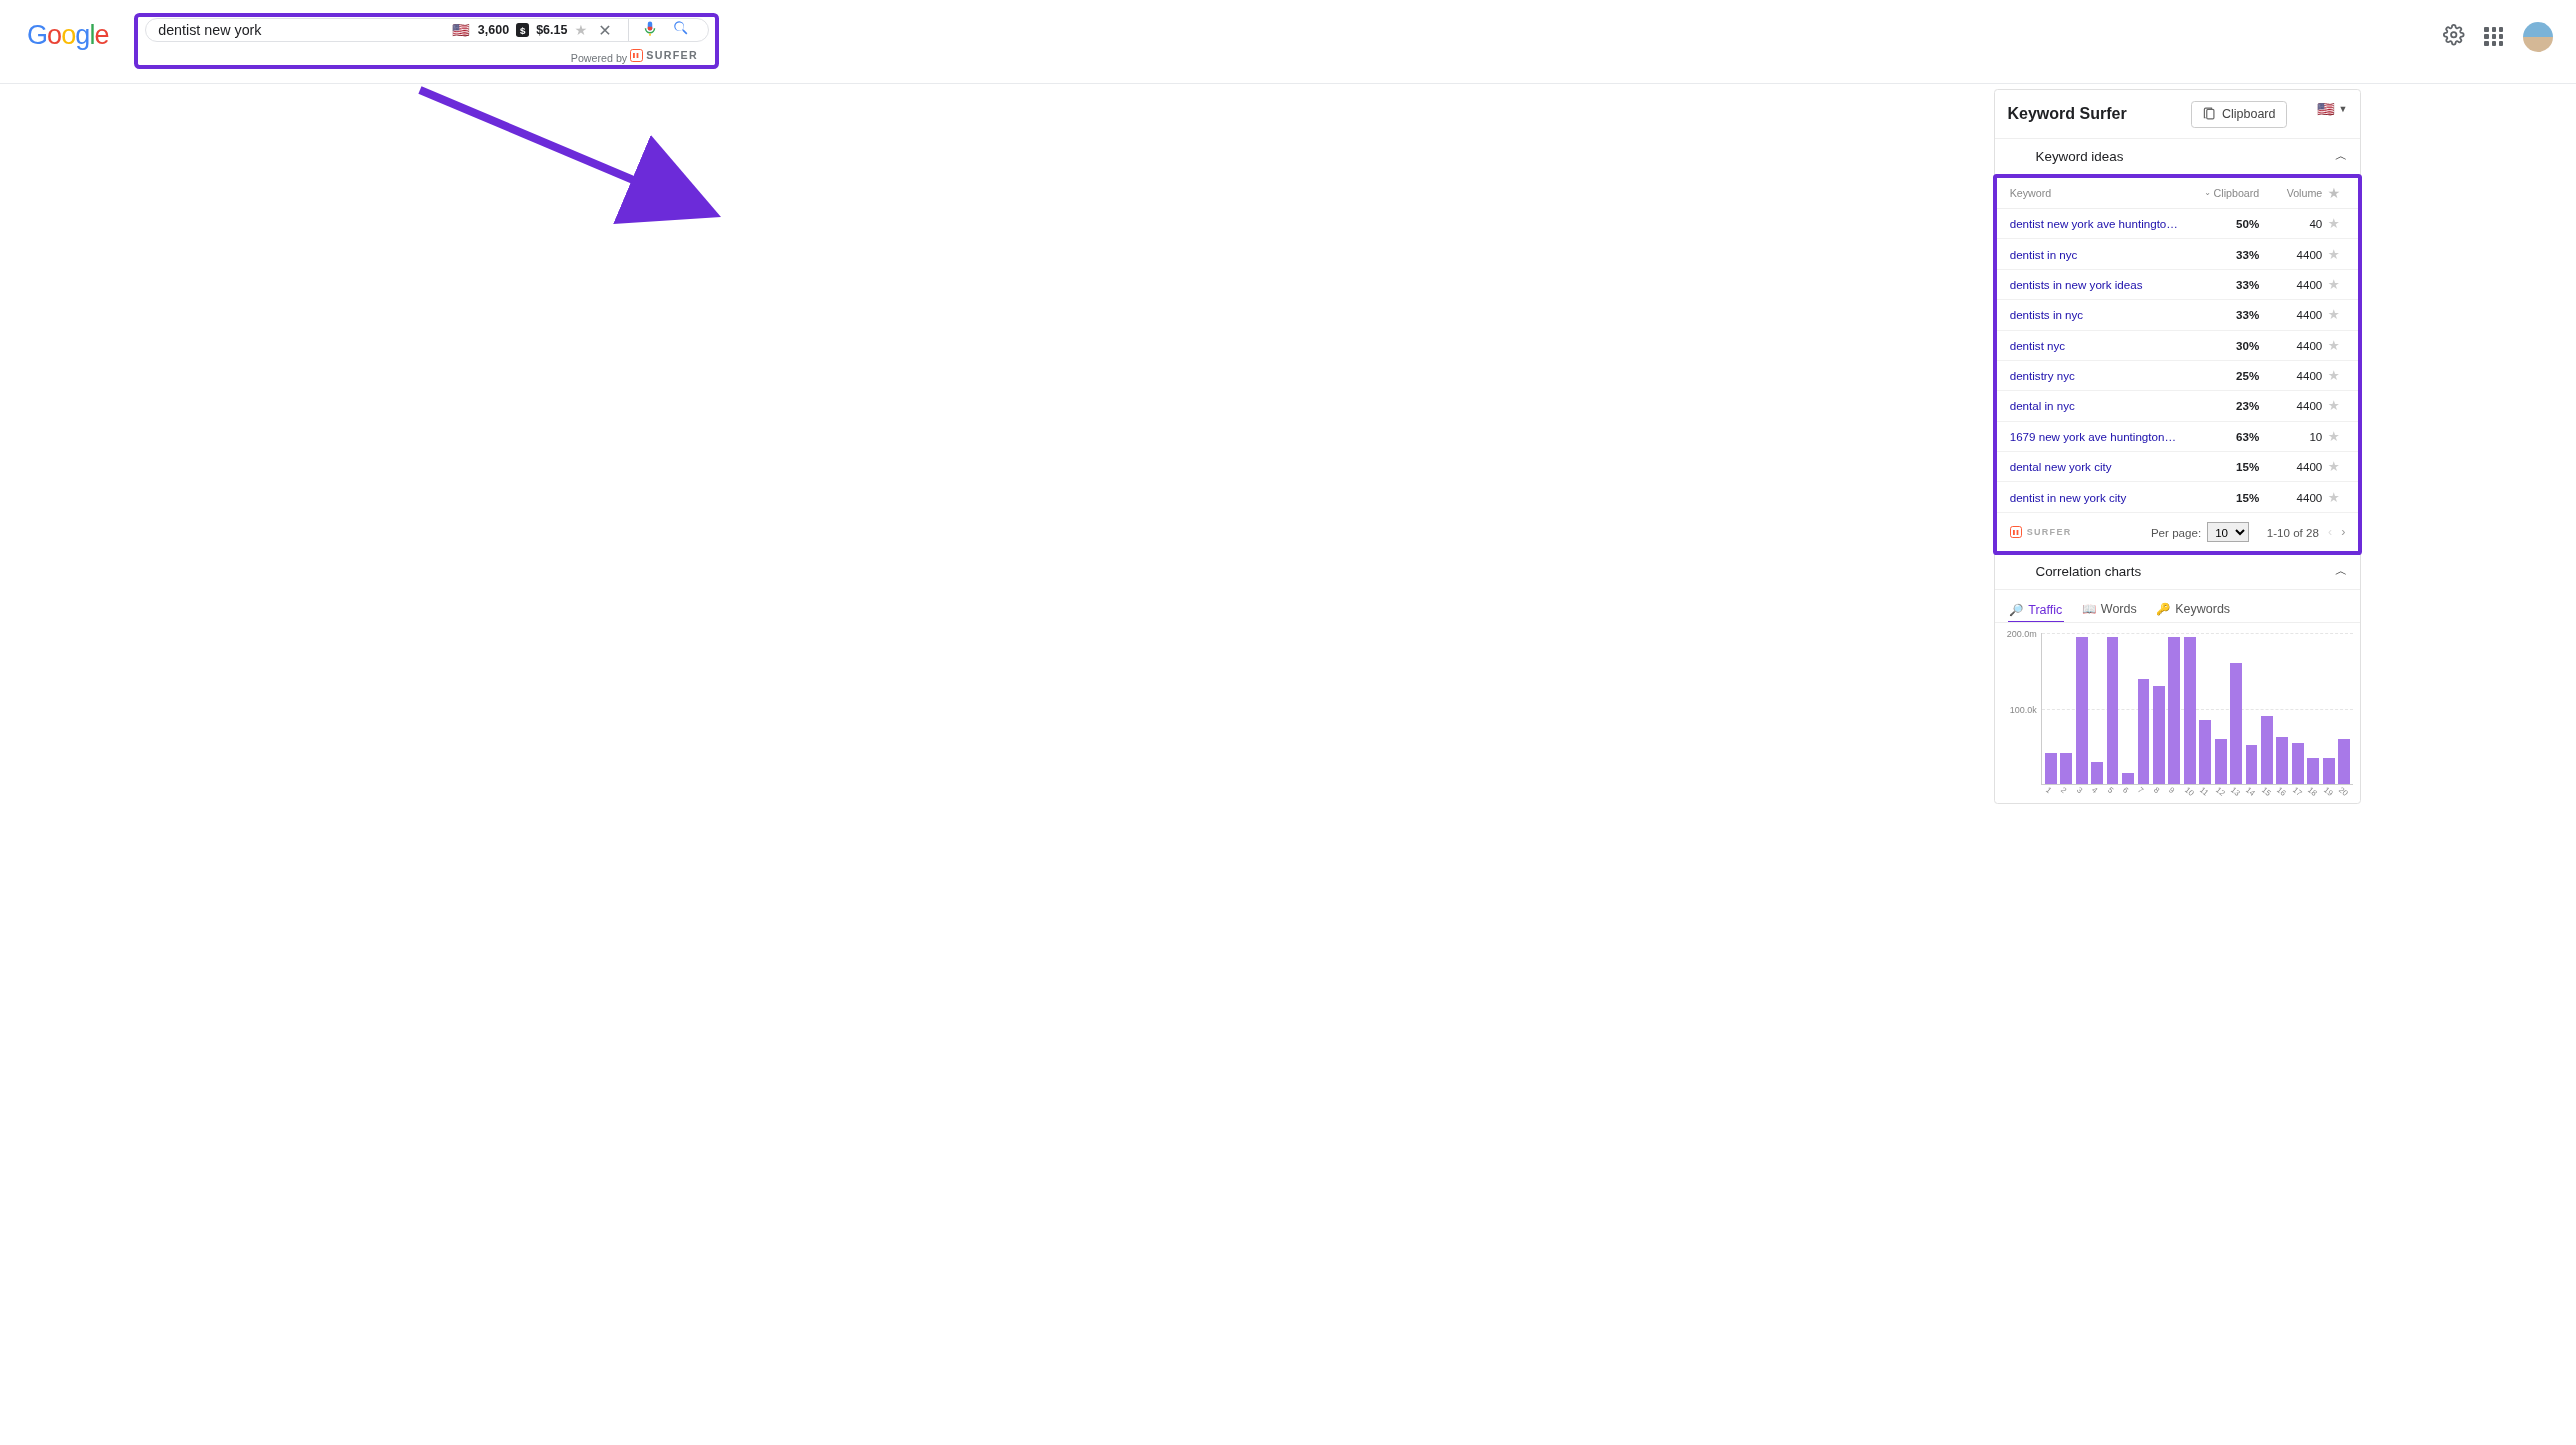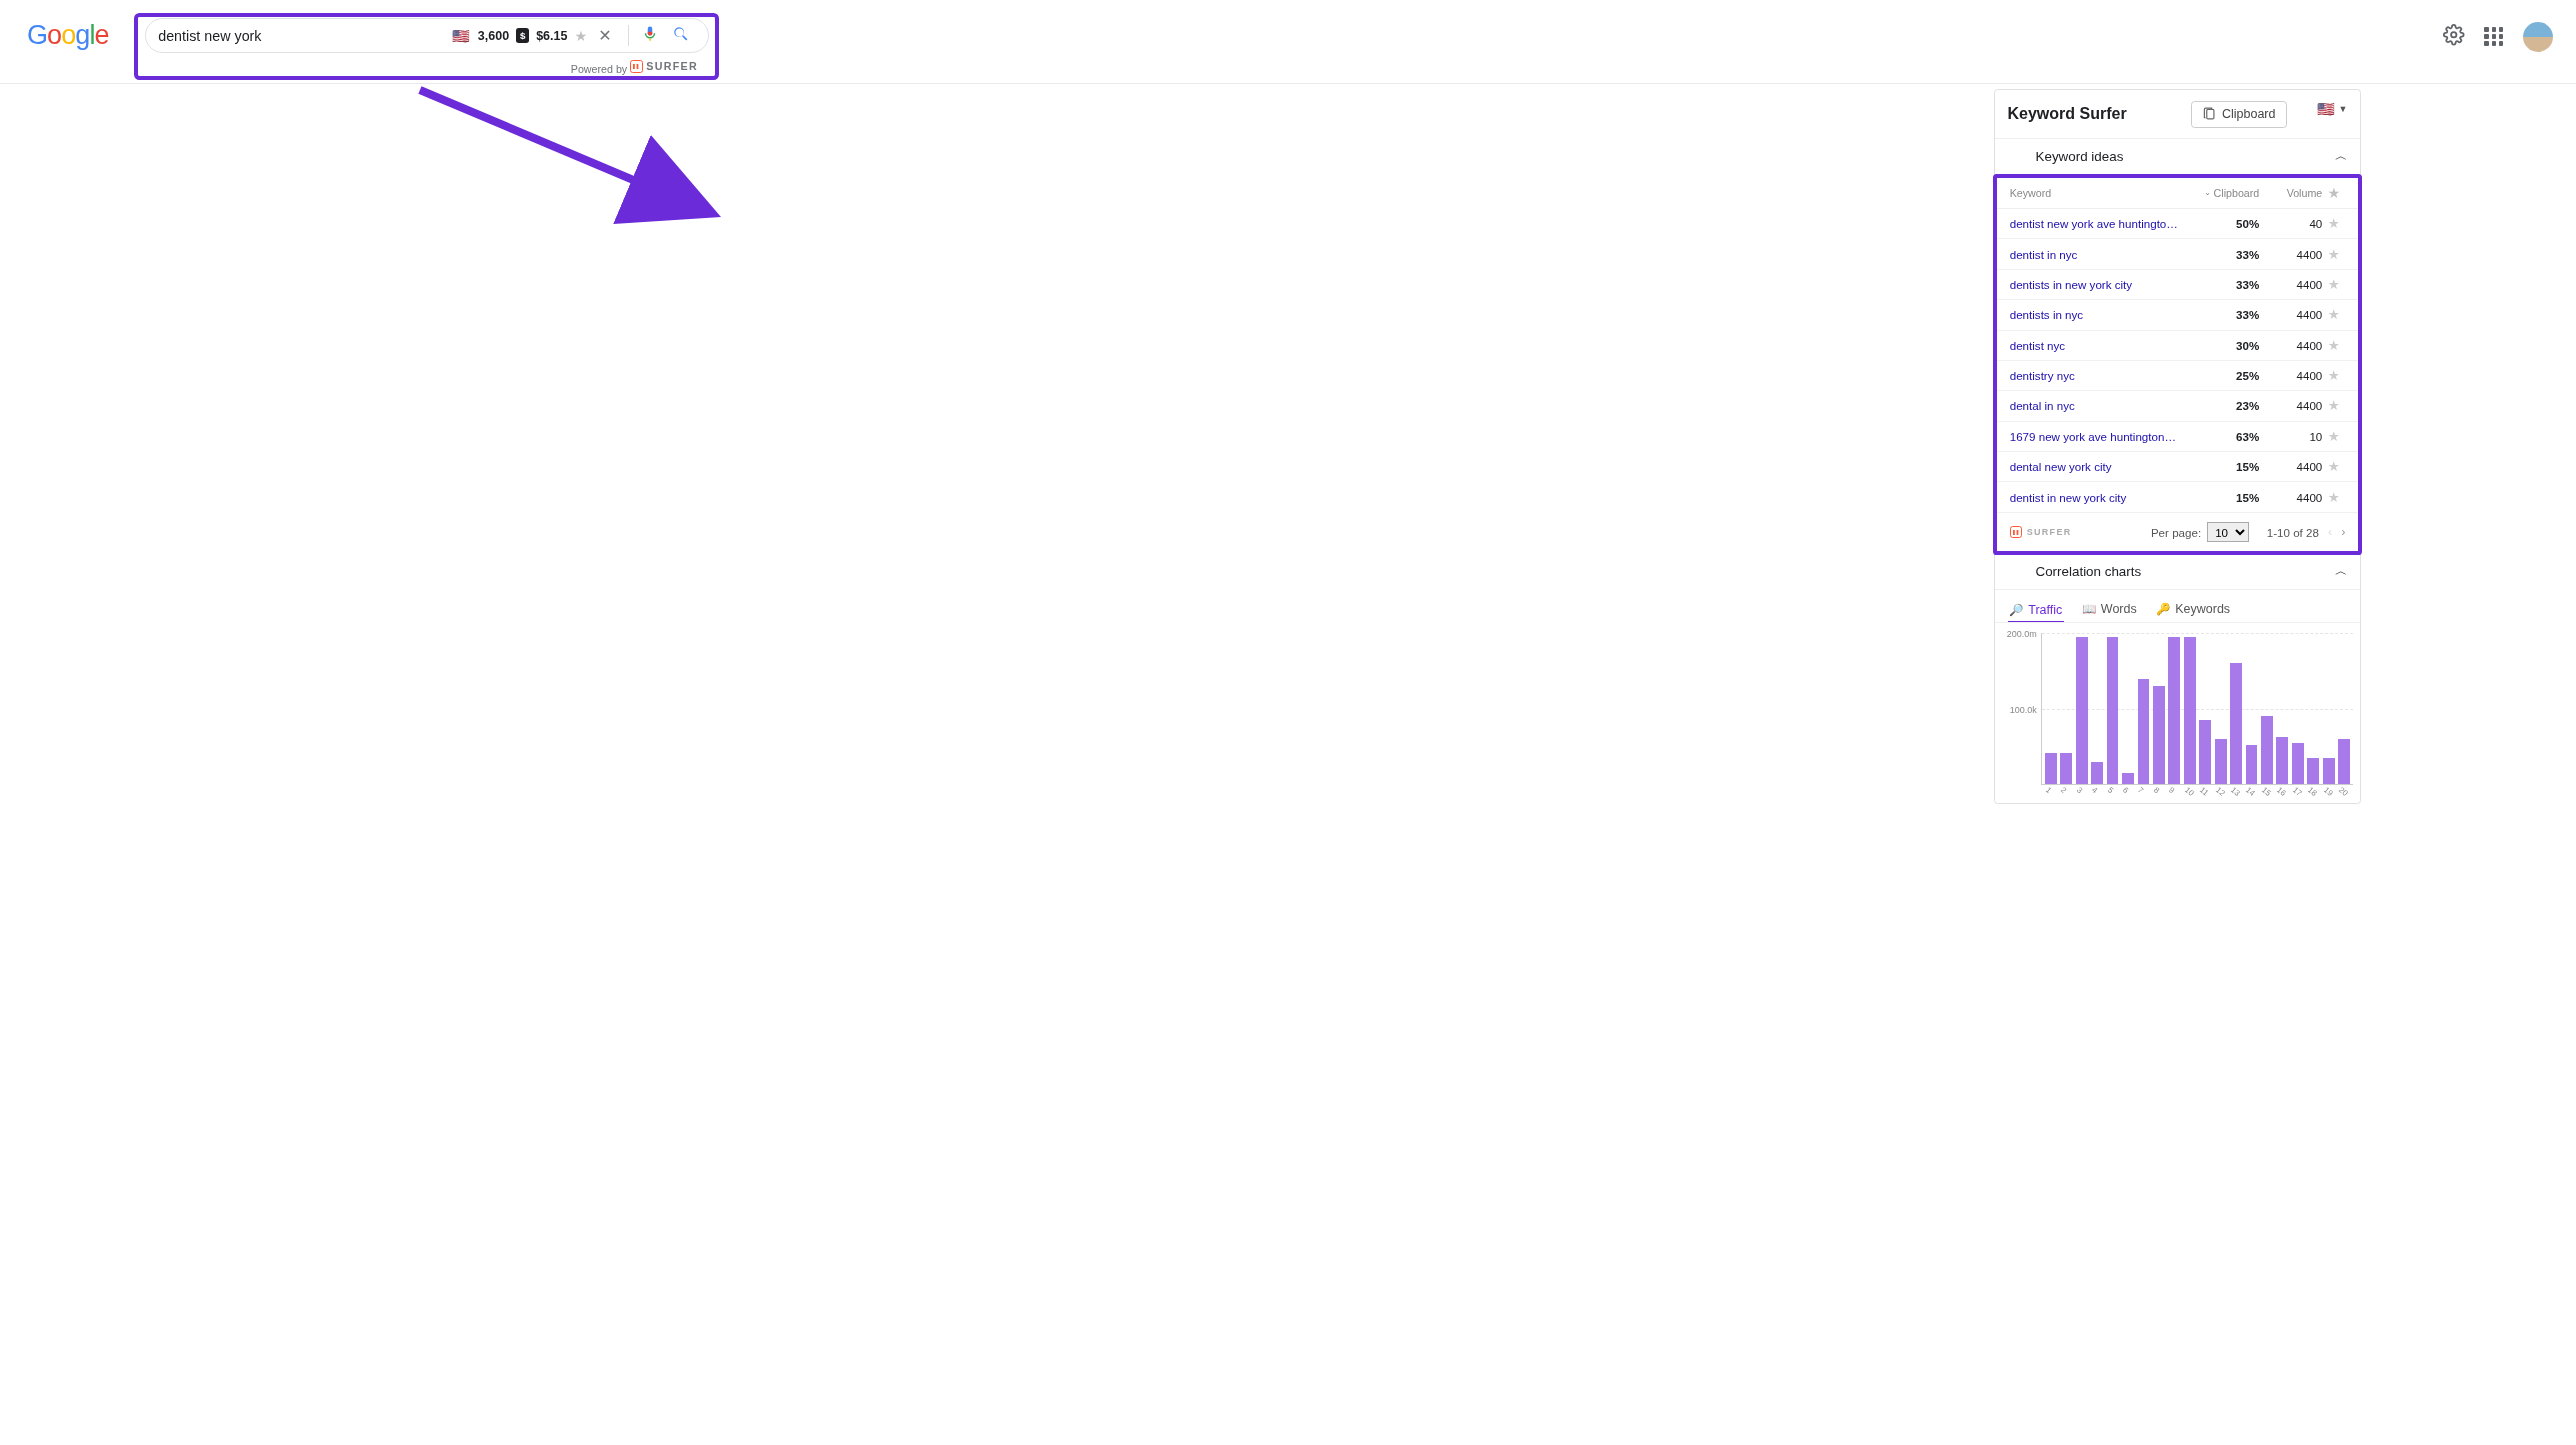--- a/index.html
+++ b/index.html
@@ -10,21 +10,21 @@
   .logo { margin-right: 36px; margin-top: 2px; font-size: 27px; font-weight: 500; letter-spacing: -0.9px; }
   .logo span:nth-child(1){color:#4285F4;}
   .logo span:nth-child(2){color:#EA4335;}
   .logo span:nth-child(3){color:#FBBC05;}
   .logo span:nth-child(4){color:#4285F4;}
   .logo span:nth-child(5){color:#34A853;}
   .logo span:nth-child(6){color:#EA4335;}
   
   .search-wrap { position: relative; }
   .search-highlight { position: absolute; top: -5.4px; left: -10.7px; right: -10.7px; bottom: -5.4px; border: 4.5px solid #6c2bd9; border-radius: 5.4px; pointer-events: none; }
-  .search-bar { display: flex; align-items: center; width: 564px; height: 35px; border: 0.9px solid #dfe1e5; border-radius: 19.7px; padding: 0 12.5px; background: #fff; }
+  .search-bar { display: flex; align-items: center; width: 564px; height: 24px; border: 0.9px solid #dfe1e5; border-radius: 19.7px; padding: 0 12.5px; background: #fff; }
   .search-input { flex: 1; border: none; outline: none; font-size: 14.3px; color: #202124; background: transparent; }
   .search-meta { display: flex; align-items: center; gap: 7.2px; font-size: 12.5px; }
   .flag-us { font-size: 14.3px; }
   .vol-badge { font-weight: 700; }
   .dollar-badge { background: #202124; color: white; font-weight: 700; font-size: 9.8px; padding: 1.8px 3.6px; border-radius: 2.7px; }
   .cpc { font-weight: 700; }
   .star-gray { color: #c0c0c0; font-size: 14.3px; cursor: pointer; }
   .close-x { color: #70757a; font-size: 16px; cursor: pointer; padding: 0 3.6px; }
   .divider-v { width: 0.9px; height: 21.5px; background: #dadce0; margin: 0 5.4px; }
   .mic-icon svg { width: 18px; height: 18px; }
@@ -208,21 +208,21 @@
           <div class="vol">40</div>
           <div class="star">★</div>
         </div>
         <div class="idea-row">
           <div class="kw">dentist in nyc</div>
           <div class="sim">33%</div>
           <div class="vol">4400</div>
           <div class="star">★</div>
         </div>
         <div class="idea-row">
-          <div class="kw">dentists in new york city</div>
+          <div class="kw">dentists in new york ideas</div>
           <div class="sim">33%</div>
           <div class="vol">4400</div>
           <div class="star">★</div>
         </div>
         <div class="idea-row">
           <div class="kw">dentists in nyc</div>
           <div class="sim">33%</div>
           <div class="vol">4400</div>
           <div class="star">★</div>
         </div>

